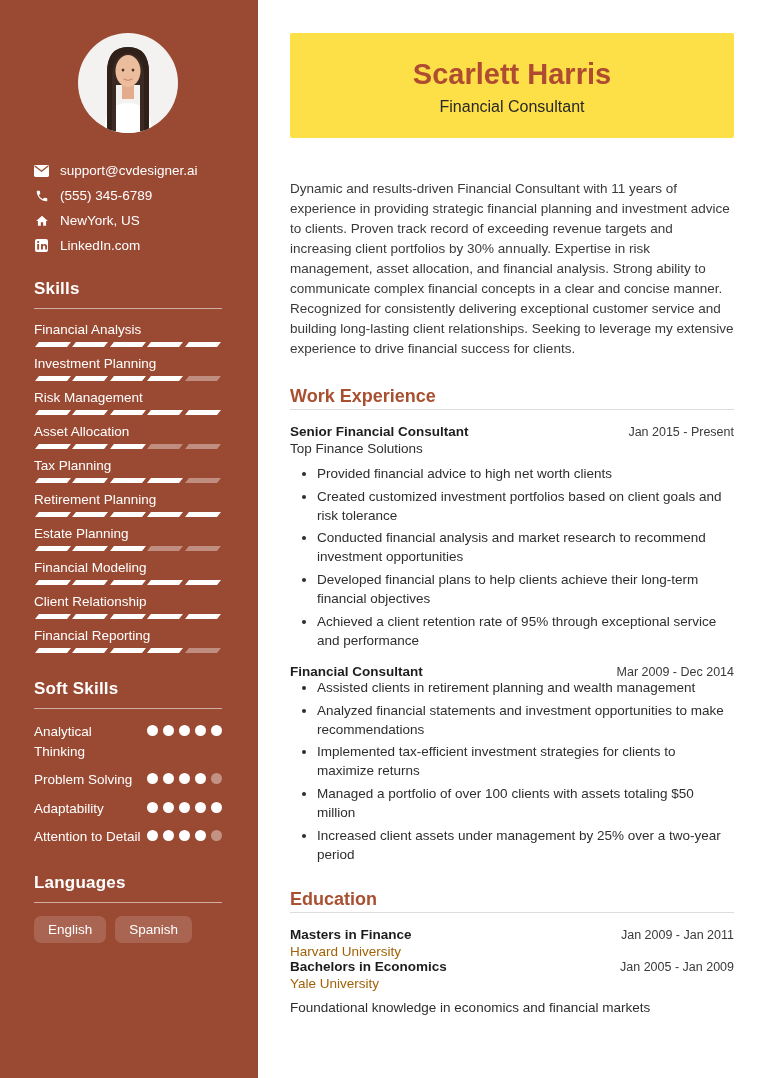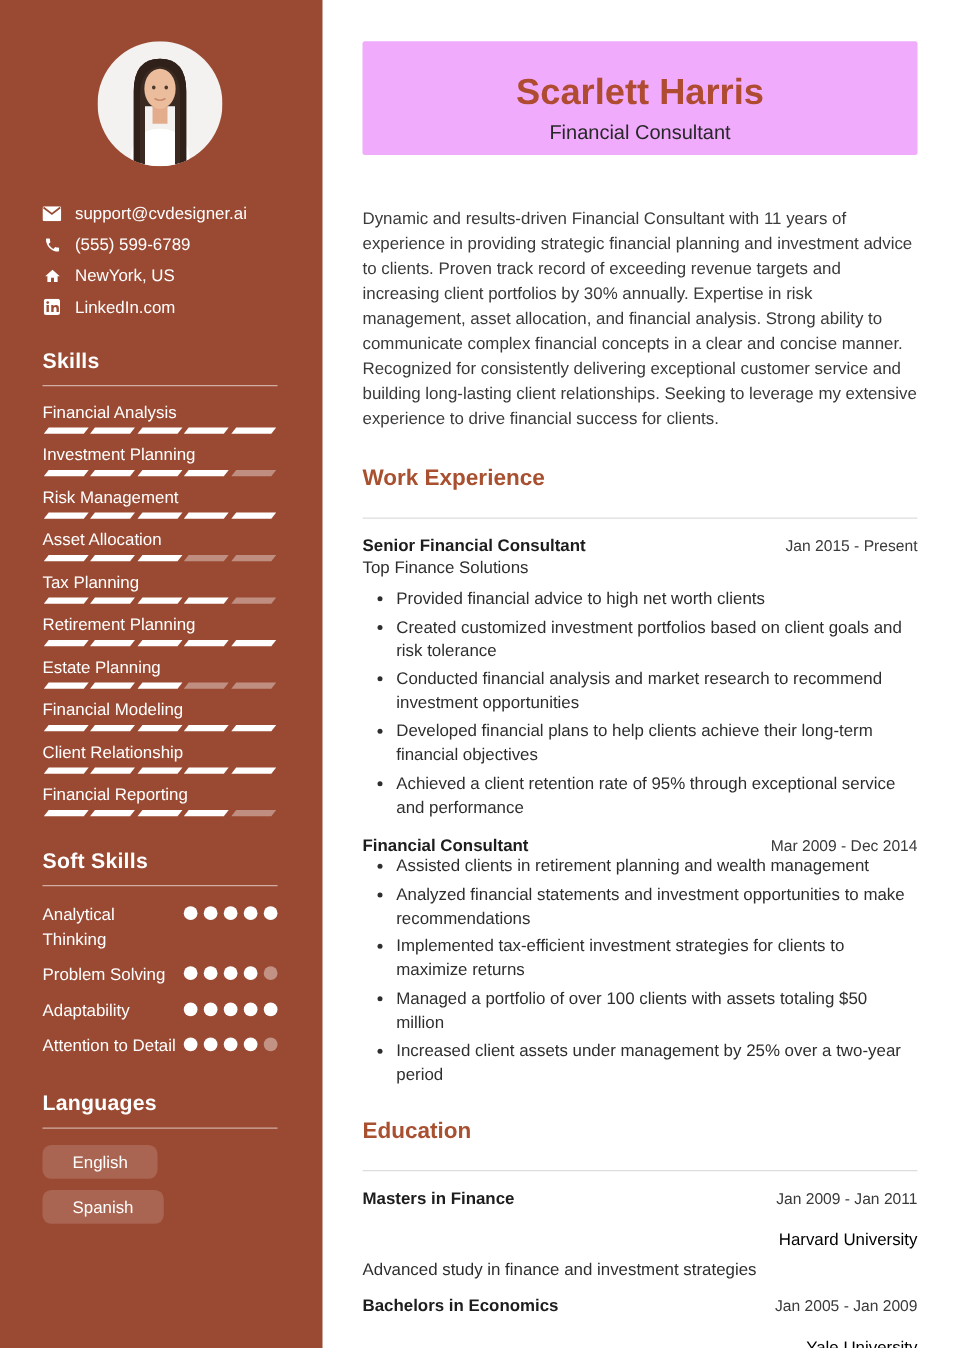--- a/index.html
+++ b/index.html
@@ -44,52 +44,52 @@
   .soft-row { display:flex; justify-content:space-between; margin-bottom:9px; }
   .soft-label { font-size:13.5px; line-height:1.45; max-width:108px; }
   .dots { display:flex; gap:5px; padding-top:3px; }
   .dot { width:11px; height:11px; border-radius:50%; }
   .dot.filled { background:#fff; }
   .dot.unfilled { background:rgba(255,255,255,.4); }
 
   .lang-row { display:flex; gap:9px; flex-wrap:wrap; }
   .lang-pill {
     background:rgba(255,255,255,.15);
-    border-radius:7px; padding:6px 24px;
+    border-radius:7px; padding:6px 14px;
     font-size:13.5px;
     text-align:center;
   }
 
   
   .main { flex:1; padding:33px 34px 30px 32px; }
   .name-box {
-    background:#f0abfc; text-align:center;
-    padding:25px 12px 8px; margin-bottom:41px;
+    background:#fde047; text-align:center;
+    padding:25px 12px 22px; margin-bottom:41px;
     border-radius:2px;
   }
   .name { font-size:29px; font-weight:bold; color:#AE4B31; margin-bottom:7px; }
   .job-subtitle { font-size:16px; color:#272727; }
 
   .summary { font-size:13.5px; line-height:1.48; color:#3a3a3a; margin-bottom:27px;margin-top:18px; }
 
   .main-heading {
     font-size:18px; font-weight:bold; color:#A8502F;
-    padding-bottom:21px; margin-bottom:14px;
+    padding-bottom:2px; margin-bottom:14px;
     border-bottom:1px solid #ddd;
   }
   .main-section { margin-bottom:24px; }
 
   .entry-head { display:flex; justify-content:space-between; align-items:flex-end; }
   .entry-role { font-size:13.5px; font-weight:bold; color:#1d1d1d; }
   .entry-dates { font-size:12.5px; color:#3a3a3a; white-space:nowrap; }
   .entry-company { font-size:13.5px; color:#2e2e2e; margin:2px 0 9px; }
   .entry-bullets { margin:0 0 13px; padding-left:27px; }
   .entry-bullets li { font-size:13.5px; line-height:1.4; color:#2e2e2e; margin-bottom:4px; }
 
-  .edu-school { font-size:13.5px; color:#000000; margin-top:18px;text-align:right; }
+  .edu-school { font-size:13.5px; color:#a16207; margin-top:2px; }
   .edu-desc { font-size:13.5px; color:#2e2e2e; margin:9px 0 14px; }
 </style>
 </head>
 <body>
 
 <div class="page">
 
   <aside class="sidebar">
 
     <div class="photo-wrap">
@@ -124,21 +124,21 @@
         </span>
         <span>support@cvdesigner.ai</span>
       </div>
 
       <div class="contact-row">
         <span class="cicon">
           <svg width="14" height="14" viewBox="0 0 24 24">
               <path fill="#fff" d="M6.62 10.79c1.44 2.83 3.76 5.14 6.59 6.59l2.2-2.2c.27-.27.67-.36 1.02-.24 1.12.37 2.33.57 3.57.57.55 0 1 .45 1 1V20c0 .55-.45 1-1 1-9.39 0-17-7.61-17-17 0-.55.45-1 1-1h3.5c.55 0 1 .45 1 1 0 1.25.2 2.45.57 3.57.11.35.03.74-.25 1.02l-2.2 2.2z"></path>
             </svg>
         </span>
-        <span>(555) 599-6789</span>
+        <span>(555) 345-6789</span>
       </div>
 
       <div class="contact-row">
         <span class="cicon">
           <svg width="14" height="14" viewBox="0 0 24 24">
               <path fill="#fff" d="M10 20v-6h4v6h5v-8h3L12 3 2 12h3v8z"></path>
             </svg>
         </span>
         <span>NewYork, US</span>
       </div>
@@ -382,21 +382,20 @@
     <section class="main-section">
       <div class="main-heading">Education</div>
       <div>
 
           <div class="edu-entry">
             <div class="entry-head">
               <span class="entry-role">Masters in Finance</span>
               <span class="entry-dates">Jan 2009 - Jan 2011</span>
             </div>
             <div class="edu-school">Harvard University</div>
-            <div class="edu-desc">Advanced study in finance and investment strategies</div>
           </div>
 
           <div class="edu-entry">
             <div class="entry-head">
               <span class="entry-role">Bachelors in Economics</span>
               <span class="entry-dates">Jan 2005 - Jan 2009</span>
             </div>
             <div class="edu-school">Yale University</div>
             <div class="edu-desc">Foundational knowledge in economics and financial markets</div>
           </div>

